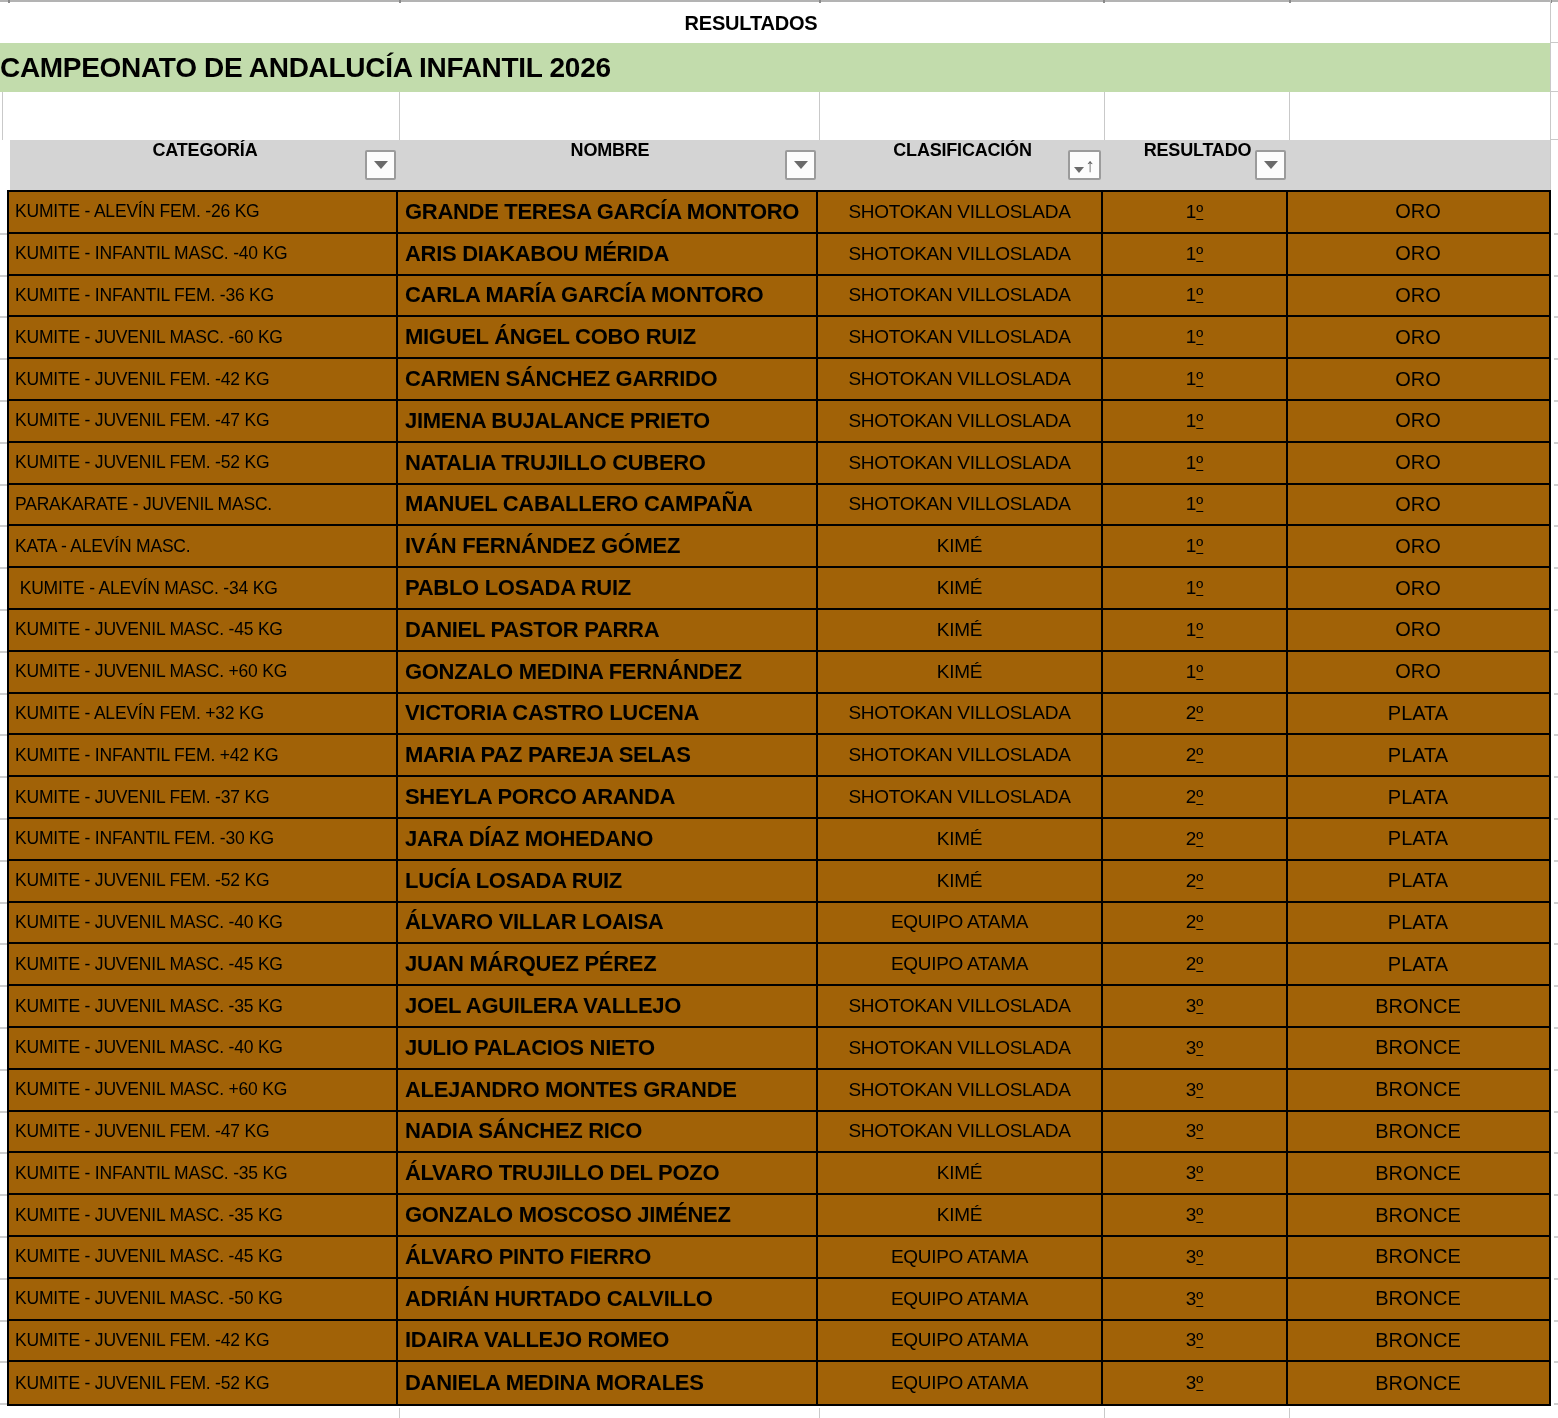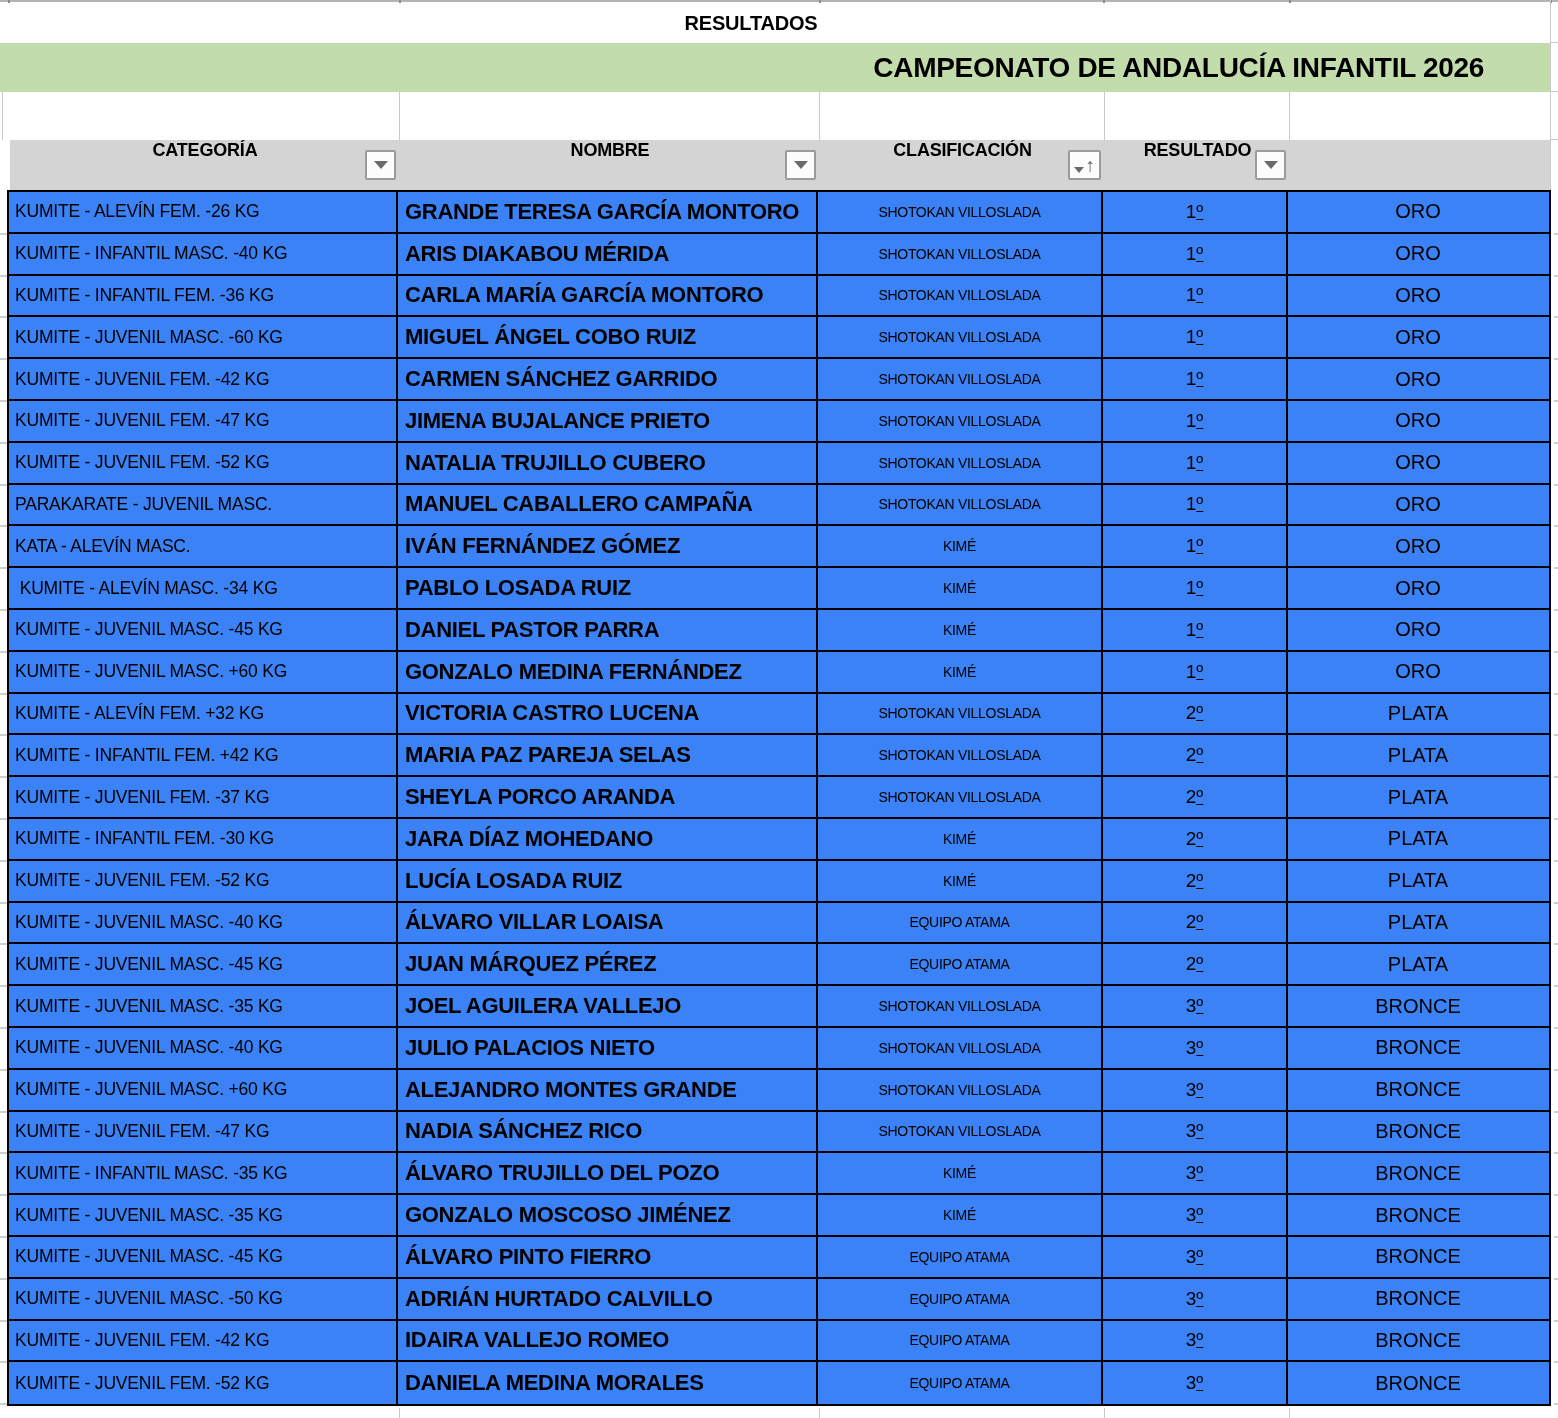--- a/index.html
+++ b/index.html
@@ -13,21 +13,21 @@
   .top-strip .hline { position:absolute; left:0; top:0; width:1558px; height:2px; background:#b3b3b3; }
   .top-tick { position:absolute; top:0; width:2px; height:3px; background:#8a8a8a; }
 
   
   .results-row { position:absolute; left:0; top:3px; width:1558px; height:40px; background:#fff; }
   .results-row .center-box { width:1486px; height:40px; display:flex; align-items:center; justify-content:center; }
   .results-title { font-size:20px; font-weight:bold; letter-spacing:-0.2px;margin-left:16px; }
 
   
   .banner { position:absolute; left:0; top:43px; width:1550px; height:49px; background:#c2dcac; }
-  .banner .center-box { width:1484px; height:49px; display:flex; align-items:center; justify-content:flex-end; }
+  .banner .center-box { width:1484px; height:49px; display:flex; align-items:center; justify-content:flex-start; }
   .banner-title { font-size:28px; font-weight:bold; letter-spacing:-0.3px; }
 
   
   .empty-band { position:absolute; left:0; top:92px; width:1558px; height:48px; background:#fff; }
   .vline { position:absolute; top:0; width:1px; height:48px; background:#c9c9c9; }
 
   
   .sliver-vline { position:absolute; left:1550px; top:0; width:1px; height:190px; background:#c9c9c9; }
   .sliver-hline { position:absolute; left:1550px; width:8px; height:1px; background:#c9c9c9; }
 
@@ -40,29 +40,29 @@
                 border:2px solid #9b9b9b; border-radius:2px; display:flex; align-items:center;
                 justify-content:center; cursor:pointer; z-index:2; }
   .tri-down { width:0; height:0; border-left:7px solid transparent; border-right:7px solid transparent;
               border-top:8px solid #6a6a6a; }
   .filter-btn.sorted { width:33px; }
   .filter-btn.sorted .tri-down { border-left-width:5px; border-right-width:5px; border-top-width:6px;
               position:absolute; left:4px; bottom:5px; }
   .sort-arrow { position:absolute; right:4px; top:1px; font-size:19px; font-weight:bold; color:#5f5f5f; line-height:26px; }
 
   
-  .table { position:absolute; left:7px; top:190px; width:1544px; border:2.5px solid #000; background:#3b82f6; }
+  .table { position:absolute; left:7px; top:190px; width:1544px; border:2.5px solid #000; background:#a16207; }
   .t-row { display:grid; grid-template-columns:389px 420px 285px 185px 260px; height:41.8px;
            border-bottom:2px solid #000; }
   .t-row:last-child { border-bottom:none; }
   .t-cell { display:flex; align-items:center; overflow:hidden; white-space:nowrap; border-right:2px solid #000; }
   .t-cell:last-child { border-right:none; }
   .td-categoria { padding-left:6px; font-size:17.5px; letter-spacing:-0.2px; }
   .td-nombre    { padding-left:7px; font-size:22px; font-weight:bold; letter-spacing:-0.3px; }
-  .td-club      { justify-content:center; font-size:14px; letter-spacing:-0.3px; }
+  .td-club      { justify-content:center; font-size:19px; letter-spacing:-0.3px; }
   .td-clasificacion { justify-content:center; font-size:19px; }
   .td-resultado { justify-content:center; font-size:20px; font-weight:normal; }
   .ord { text-decoration:underline; }
 
   
   .gutter { position:absolute; top:192.5px; height:1212.2px;
             background:repeating-linear-gradient(to bottom, transparent 0px, transparent 39.8px, #cfcfcf 39.8px, #cfcfcf 41.8px); }
   .gutter.left { left:0; width:7px; }
   .gutter.right { left:1553.5px; width:4.5px; }
 

